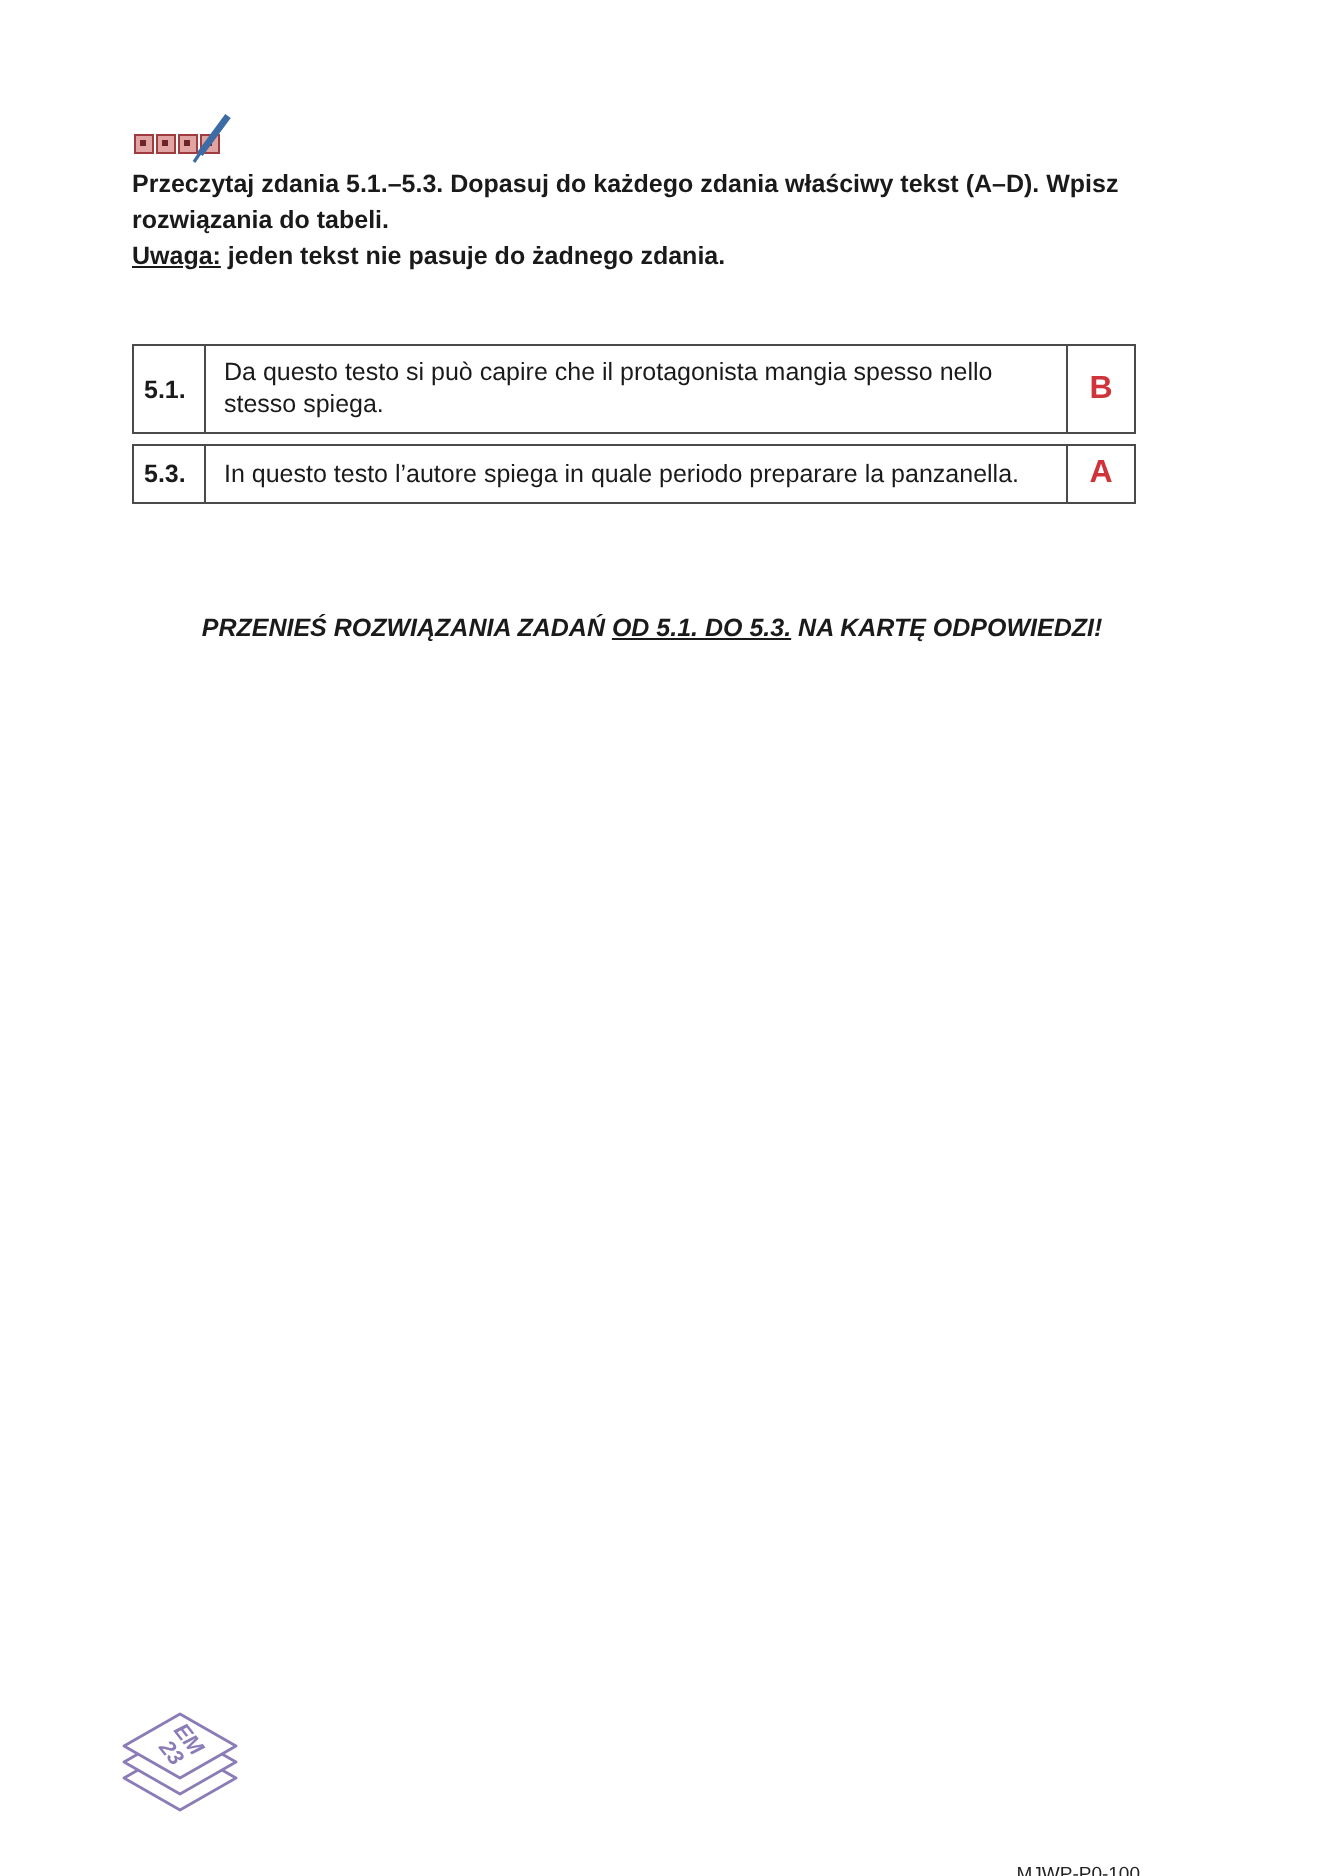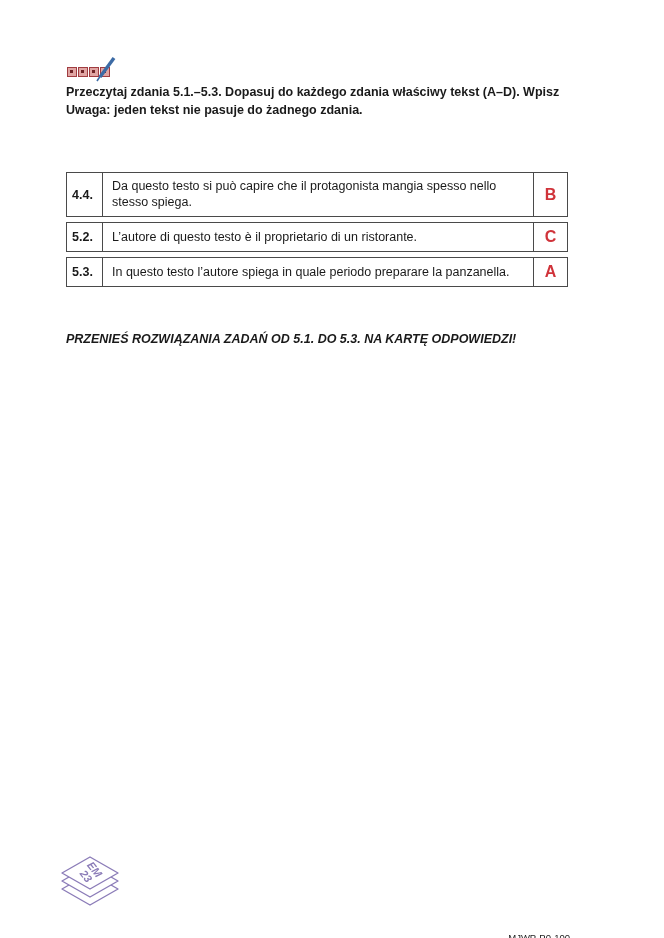--- a/index.html
+++ b/index.html
@@ -9,32 +9,32 @@
   }
   
   .task-icon{position:absolute;left:67px;top:56px;width:52px;height:28px;}
   .boxes{position:absolute;left:0;top:11px;display:flex;}
   .abox{width:8px;height:8px;border:1px solid var(--box_border_red,#a03c40);background:var(--box_fill_pink,#e0a5a3);margin-right:1px;position:relative;}
   .abox::after{content:"";position:absolute;left:2px;top:2px;width:3px;height:3px;background:#6e2326;}
   .pen{position:absolute;left:28px;top:0;}
   .pen path{stroke:var(--pen_blue,#3c6ba5);fill:none;}
   
   .instructions{position:absolute;left:66px;top:83px;width:510px;font-size:12.5px;line-height:18px;font-weight:bold;}
-  .u{}
+  .u{text-decoration:underline;}
   
   .match-table{position:absolute;left:66px;top:172px;width:502px;font-size:12.5px;line-height:16px;}
   .trow{display:flex;border:1px solid var(--table_border,#4a4a4a);margin-bottom:5px;background:#fff;align-items:stretch;}
   .cell-num{flex:0 0 36px;border-right:1px solid var(--table_border,#4a4a4a);font-weight:bold;display:flex;align-items:center;padding-left:5px;box-sizing:border-box;}
   .cell-text{flex:1;padding:5px 9px 6px 9px;display:flex;align-items:center;}
   .cell-ans{flex:0 0 33px;border-left:1px solid var(--table_border,#4a4a4a);display:flex;align-items:center;justify-content:center;
     font-weight:bold;font-size:16px;color:var(--answer_red,#d0333a);}
   .trow.tall{min-height:40px;}
   .trow.short{min-height:28px;}
   
-  .transfer{position:absolute;left:66px;top:332px;width:520px;font-size:12.5px;font-weight:bold;font-style:italic;}
+  .transfer{position:absolute;left:66px;top:307px;width:520px;font-size:12.5px;font-weight:bold;font-style:italic;text-align:center;}
   
   .footer-logo{position:absolute;left:56px;top:854px;}
   .logo-sheet{stroke:var(--logo_purple,#8b7cb8);fill:#ffffff;stroke-width:1.4;stroke-linejoin:round;}
   .logo-text{fill:var(--logo_purple,#8b7cb8);font-family:"Liberation Sans",sans-serif;font-style:italic;font-weight:bold;}
   .page-num{position:absolute;left:0;top:880px;width:664px;text-align:center;font-size:12px;}
   .doc-code{position:absolute;right:94px;top:932px;font-size:9.5px;color:#222;}
 </style>
 </head>
 <body>
 
@@ -48,33 +48,29 @@
       <div class="abox"></div>
     </div>
     <svg class="pen" width="24" height="26" viewBox="0 0 24 26">
       <path d="M5 21 L19 2" stroke-width="3.4"></path>
       <path d="M2 25 L6 19" stroke-width="1.6"></path>
     </svg>
   </div>
 
   <div class="instructions">
     <div>Przeczytaj zdania 5.1.–5.3. Dopasuj do każdego zdania właściwy tekst (A–D). Wpisz</div>
+    <div>rozwiązania do tabeli.</div>
     <div><span class="u">Uwaga:</span><span> jeden tekst nie pasuje do żadnego zdania.</span></div>
   </div>
 
   <div class="match-table">
     <div class="trow tall">
-      <div class="cell-num">4.4.</div>
+      <div class="cell-num">5.1.</div>
       <div class="cell-text">Da questo testo si può capire che il protagonista mangia spesso nello stesso spiega.</div>
       <div class="cell-ans">B</div>
-    </div>
-    <div class="trow short">
-      <div class="cell-num">5.2.</div>
-      <div class="cell-text">L’autore di questo testo è il proprietario di un ristorante.</div>
-      <div class="cell-ans">C</div>
     </div>
     <div class="trow short">
       <div class="cell-num">5.3.</div>
       <div class="cell-text">In questo testo l’autore spiega in quale periodo preparare la panzanella.</div>
       <div class="cell-ans">A</div>
     </div>
   </div>
 
   <div class="transfer"><span>PRZENIEŚ ROZWIĄZANIA ZADAŃ </span><span class="u">OD 5.1. DO 5.3.</span><span> NA KARTĘ ODPOWIEDZI!</span></div>
 

